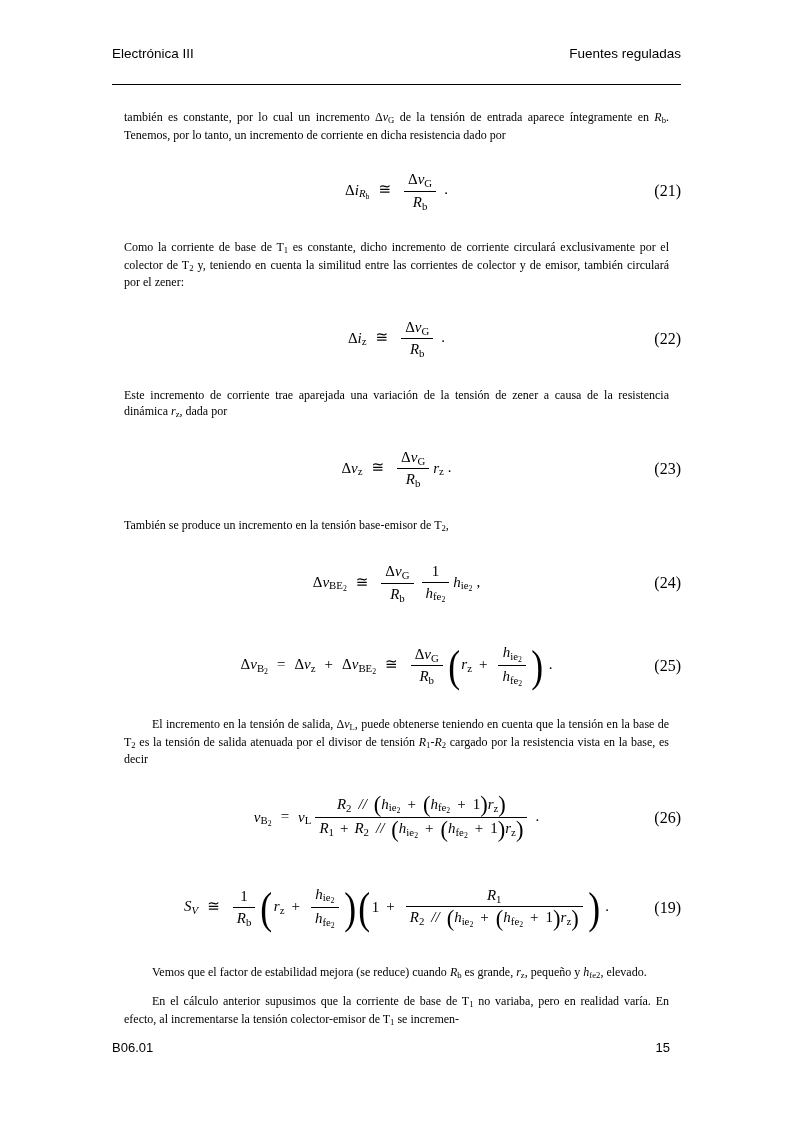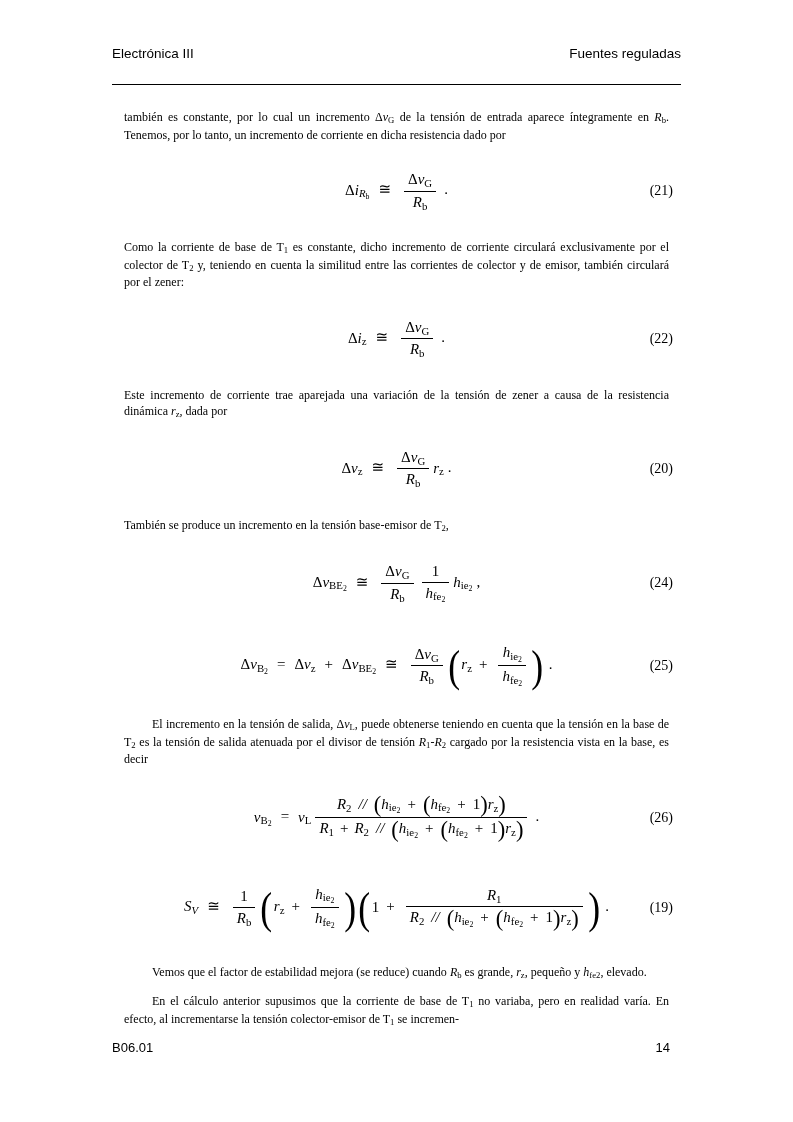--- a/index.html
+++ b/index.html
@@ -28,22 +28,22 @@
   .eq{
     position:relative;margin:16px 0;text-align:center;
     font-size:15px;display:flex;align-items:center;justify-content:center;
   }
   .eq-s{min-height:46px;}
   .eq-m{min-height:58px;}
   .eq-l{min-height:66px;}
   .eq-xl{min-height:80px;}
   .eq-inner{display:inline-block;white-space:nowrap;}
   .eqnum{
-    position:absolute;right:8px;top:50%;transform:translateY(-50%);
-    font-size:14px;font-style:normal;
+    position:absolute;right:0;top:50%;transform:translateY(-50%);
+    font-size:16px;font-style:normal;
   }
   
   .m-t{font-style:normal;}
   .m-i{font-style:italic;}
   .m-o{font-style:normal;margin:0 9px;}
   .m-io{font-style:italic;margin:0 7px;}
   .m-d{font-style:normal;margin-left:4px;}
   .m-sub{font-size:0.72em;vertical-align:-0.24em;}
   .m-frac{display:inline-block;text-align:center;vertical-align:middle;margin:12px 4px;}
   .m-num{display:block;border-bottom:1.3px solid #000;padding:0 4px 2px;}
@@ -84,21 +84,21 @@
 
     <div class="eq eq-s">
       <span class="eq-inner"><span class="m-t">Δ</span><span class="m-i">i</span><span class="m-sub"><span class="m-t">z</span></span><span class="m-o">≅</span><span class="m-frac"><span class="m-num"><span class="m-t">Δ</span><span class="m-i">v</span><span class="m-sub"><span class="m-t">G</span></span></span><span class="m-den"><span class="m-i">R</span><span class="m-sub"><span class="m-t">b</span></span></span></span><span class="m-d">.</span></span>
       <span class="eqnum">(22)</span>
     </div>
 
     <p class="para"><span class="seg-n">Este incremento de corriente trae aparejada una variación de la tensión de zener a causa de la resistencia dinámica </span><span class="seg-i">r</span><span class="seg-s">z</span><span class="seg-n">, dada por</span></p>
 
     <div class="eq eq-s">
       <span class="eq-inner"><span class="m-t">Δ</span><span class="m-i">v</span><span class="m-sub"><span class="m-t">z</span></span><span class="m-o">≅</span><span class="m-frac"><span class="m-num"><span class="m-t">Δ</span><span class="m-i">v</span><span class="m-sub"><span class="m-t">G</span></span></span><span class="m-den"><span class="m-i">R</span><span class="m-sub"><span class="m-t">b</span></span></span></span><span class="m-i">r</span><span class="m-sub"><span class="m-t">z</span></span><span class="m-d">.</span></span>
-      <span class="eqnum">(20)</span>
+      <span class="eqnum">(23)</span>
     </div>
 
     <p class="para"><span class="seg-n">También se produce un incremento en la tensión base-emisor de T</span><span class="seg-s">2</span><span class="seg-n">,</span></p>
 
     <div class="eq eq-m">
       <span class="eq-inner"><span class="m-t">Δ</span><span class="m-i">v</span><span class="m-sub"><span class="m-t">BE</span><span class="m-sub"><span class="m-t">2</span></span></span><span class="m-o">≅</span><span class="m-frac"><span class="m-num"><span class="m-t">Δ</span><span class="m-i">v</span><span class="m-sub"><span class="m-t">G</span></span></span><span class="m-den"><span class="m-i">R</span><span class="m-sub"><span class="m-t">b</span></span></span></span><span class="m-frac"><span class="m-num"><span class="m-t">1</span></span><span class="m-den"><span class="m-i">h</span><span class="m-sub"><span class="m-t">fe</span><span class="m-sub"><span class="m-t">2</span></span></span></span></span><span class="m-i">h</span><span class="m-sub"><span class="m-t">ie</span><span class="m-sub"><span class="m-t">2</span></span></span><span class="m-d">,</span></span>
       <span class="eqnum">(24)</span>
     </div>
 
 
@@ -119,16 +119,16 @@
       <span class="eq-inner"><span class="m-i">S</span><span class="m-sub"><span class="m-i">V</span></span><span class="m-o">≅</span><span class="m-frac"><span class="m-num"><span class="m-t">1</span></span><span class="m-den"><span class="m-i">R</span><span class="m-sub"><span class="m-t">b</span></span></span></span><span class="m-par m-par2"><span class="m-lp">(</span><span class="m-pc"><span class="m-i">r</span><span class="m-sub"><span class="m-t">z</span></span><span class="m-o">+</span><span class="m-frac"><span class="m-num"><span class="m-i">h</span><span class="m-sub"><span class="m-t">ie</span><span class="m-sub"><span class="m-t">2</span></span></span></span><span class="m-den"><span class="m-i">h</span><span class="m-sub"><span class="m-t">fe</span><span class="m-sub"><span class="m-t">2</span></span></span></span></span></span><span class="m-rp">)</span></span><span class="m-par m-par2"><span class="m-lp">(</span><span class="m-pc"><span class="m-t">1</span><span class="m-o">+</span><span class="m-frac"><span class="m-num"><span class="m-i">R</span><span class="m-sub"><span class="m-t">1</span></span></span><span class="m-den"><span class="m-i">R</span><span class="m-sub"><span class="m-t">2</span></span><span class="m-io">//</span><span class="m-par m-par1"><span class="m-lp">(</span><span class="m-pc"><span class="m-i">h</span><span class="m-sub"><span class="m-t">ie</span><span class="m-sub"><span class="m-t">2</span></span></span><span class="m-o">+</span><span class="m-par m-par1"><span class="m-lp">(</span><span class="m-pc"><span class="m-i">h</span><span class="m-sub"><span class="m-t">fe</span><span class="m-sub"><span class="m-t">2</span></span></span><span class="m-o">+</span><span class="m-t">1</span></span><span class="m-rp">)</span></span><span class="m-i">r</span><span class="m-sub"><span class="m-t">z</span></span></span><span class="m-rp">)</span></span></span></span></span><span class="m-rp">)</span></span><span class="m-d">.</span></span>
       <span class="eqnum">(19)</span>
     </div>
 
     <p class="para indent"><span class="seg-n">Vemos que el factor de estabilidad mejora (se reduce) cuando </span><span class="seg-i">R</span><span class="seg-s">b</span><span class="seg-n"> es grande, </span><span class="seg-i">r</span><span class="seg-s">z</span><span class="seg-n">, pequeño y </span><span class="seg-i">h</span><span class="seg-s">fe2</span><span class="seg-n">, elevado.</span></p>
     <p class="para indent"><span class="seg-n">En el cálculo anterior supusimos que la corriente de base de T</span><span class="seg-s">1</span><span class="seg-n"> no variaba, pero en realidad varía. En efecto, al incrementarse la tensión colector-emisor de T</span><span class="seg-s">1</span><span class="seg-n"> se incremen-</span></p>
   </div>
 
   <div class="footer">
     <span>B06.01</span>
-    <span>14</span>
+    <span>15</span>
   </div>
 
 </div>
 
 </body></html>

